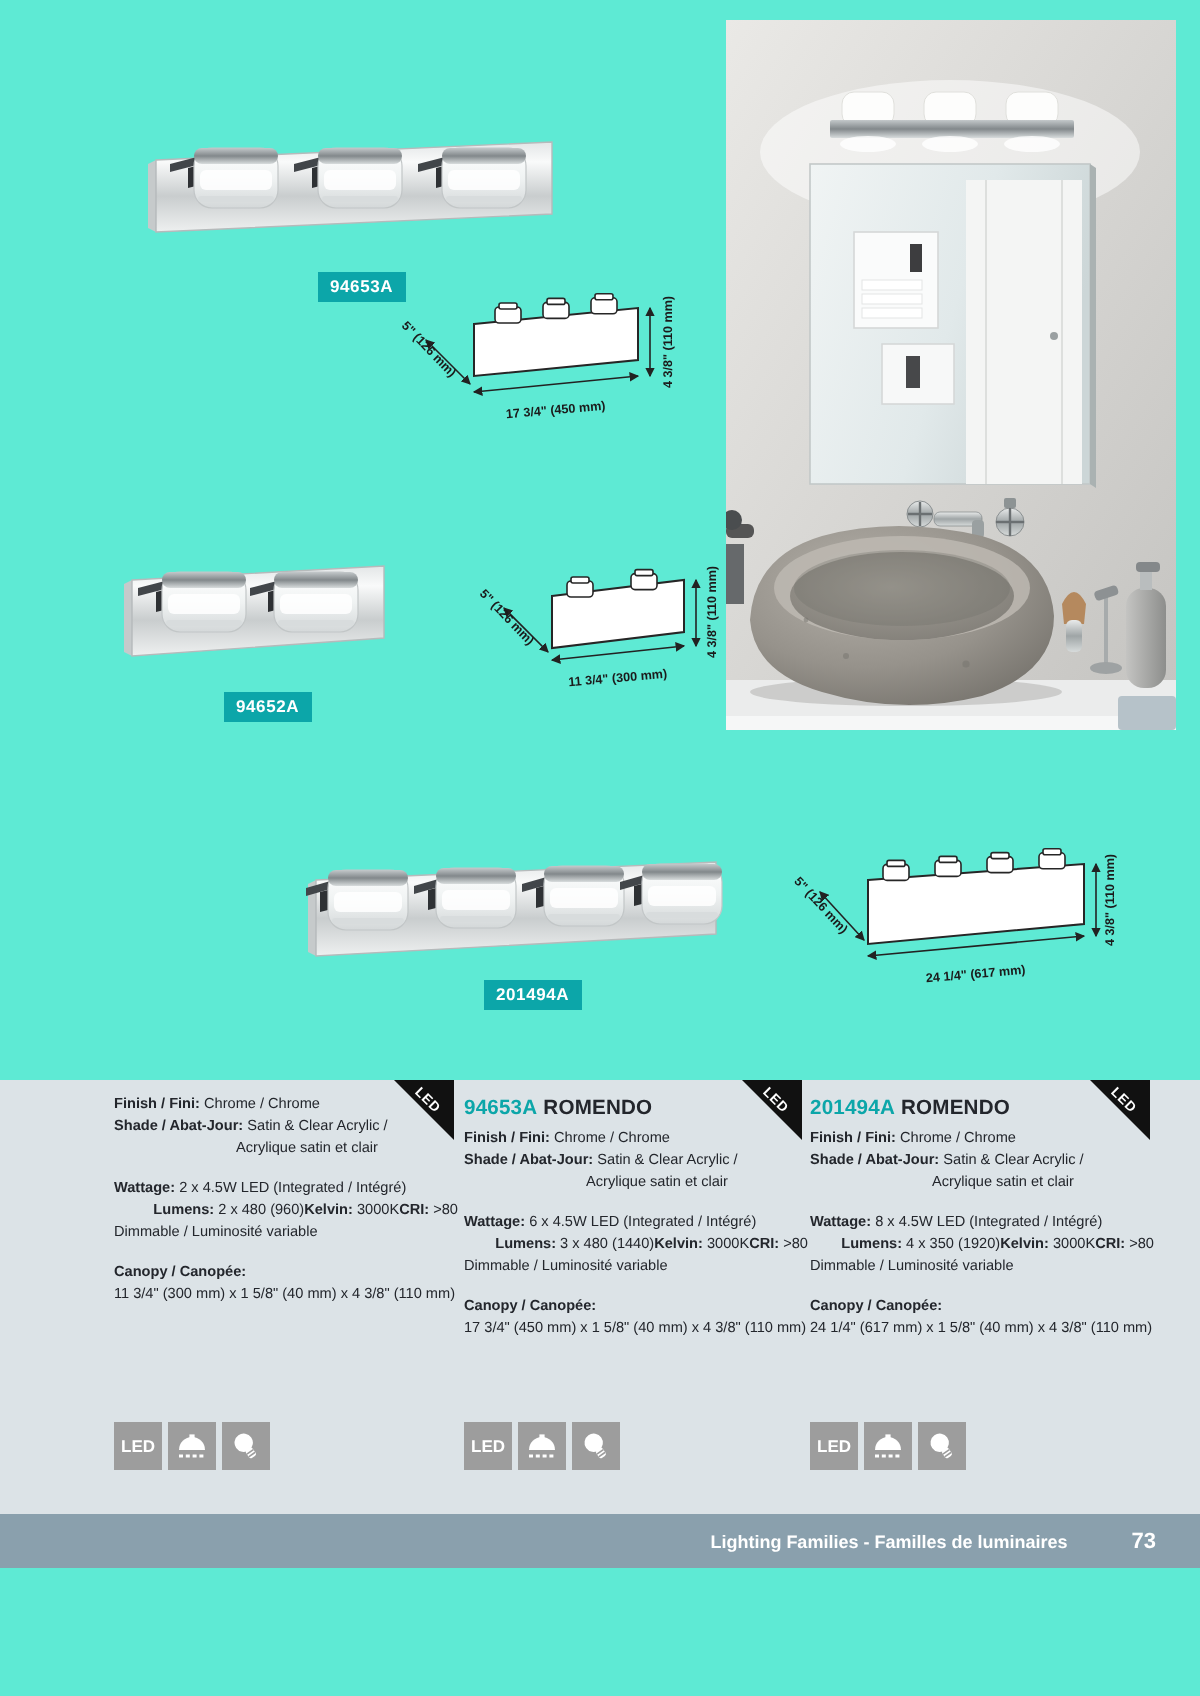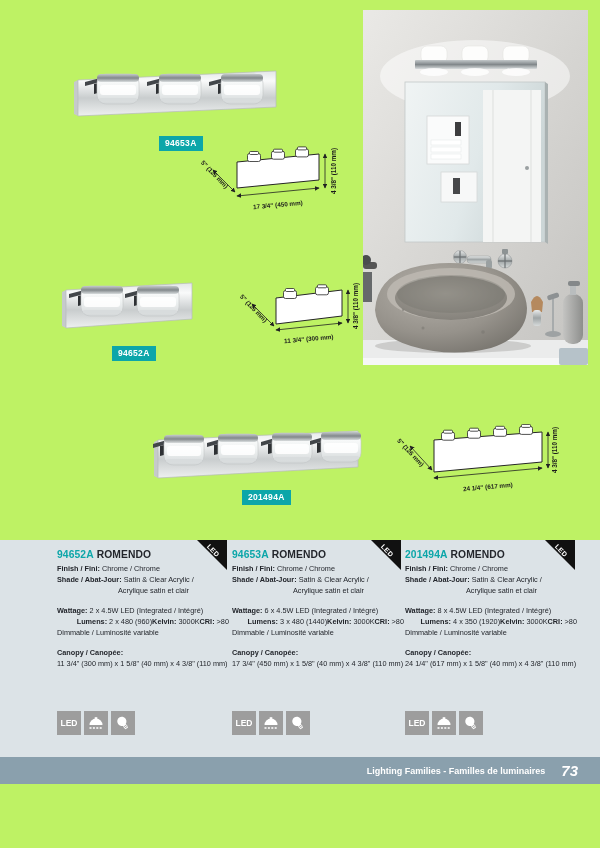--- a/index.html
+++ b/index.html
@@ -1,16 +1,16 @@
 <!DOCTYPE html>
 <html><head>
 <meta charset="utf-8">
 <style>
   html,body{margin:0;padding:0;background:#fff;}
-  .page{position:relative;width:600px;height:848px;background:#bef264;overflow:hidden;
+  .page{position:relative;width:600px;height:848px;background:#5eead4;overflow:hidden;
         font-family:"Liberation Sans",sans-serif;}
   .abs{position:absolute;}
   .model-badge{position:absolute;background:#0ca6a9;color:#fff;font-size:8.5px;font-weight:700;
         padding:2px 6px 3px;letter-spacing:.3px;}
   
   .spec-panel{position:absolute;left:0;top:540px;width:600px;height:217px;background:#dce3e7;}
   .spec-col{position:absolute;top:7px;width:176px;color:#23262c;font-size:7.3px;line-height:1.5;}
   .spec-title{font-size:10.3px;font-weight:700;margin-bottom:2px;letter-spacing:.1px;}
   .spec-title .model{color:#0ca6a9;margin-right:3px;}
   .line{white-space:nowrap;}
@@ -20,24 +20,24 @@
   .lumens-row{display:flex;justify-content:flex-end;padding-right:4px;}
   .ribbon{position:absolute;top:0;width:30px;height:30px;background:#111;
         clip-path:polygon(0 0,100% 0,100% 100%);}
   .ribbon span{position:absolute;left:9px;top:7px;transform:rotate(45deg);color:#fff;
         font-size:6.8px;font-weight:700;letter-spacing:.4px;}
   .icon-row{position:absolute;top:171px;display:flex;gap:3px;}
   .ficon{width:24px;height:24px;background:#9d9d9d;display:flex;align-items:center;
         justify-content:center;color:#fff;font-size:8.5px;font-weight:700;}
   
   .footer{position:absolute;left:0;top:757px;width:600px;height:27px;background:#8aa0ad;
-        display:flex;align-items:center;justify-content:flex-end;gap:16px;padding-right:22px;
+        display:flex;align-items:center;justify-content:flex-end;gap:32px;padding-right:22px;
         box-sizing:border-box;color:#fff;}
   .footer-text{font-size:9px;font-weight:700;}
-  .footer-page{font-size:15px;font-weight:700;font-style:italic;}
+  .footer-page{font-size:11px;font-weight:700;}
   
   .dim text{font:700 6.3px "Liberation Sans",sans-serif;fill:#1b1b1b;}
   .dim .arrow{stroke:#222;stroke-width:.8;}
   .dim .plate{fill:#fff;stroke:#262626;stroke-width:1;}
   .dim .cup{fill:#fff;stroke:#262626;stroke-width:.8;}
 </style>
 </head>
 <body>
 
 <div class="page">
@@ -308,23 +308,20 @@
     <line class="arrow" x1="160" y1="8" x2="160" y2="44" marker-start="url(#arw)" marker-end="url(#arw)"></line>
     <line class="arrow" x1="22" y1="22" x2="44" y2="46" marker-start="url(#arw)" marker-end="url(#arw)"></line>
     <text text-anchor="middle" transform="translate(100,65) rotate(-5)">24 1/4" (617 mm)</text>
     <text text-anchor="middle" transform="translate(169,26) rotate(-90)">4 3/8" (110 mm)</text>
     <text text-anchor="middle" transform="translate(21,30) rotate(47)">5" (126 mm)</text>
   </svg>
 
   <div class="spec-panel">
 
     <div class="spec-col" style="left:57px">
-      <div class="spec-title">
-        <span class="model">94652A</span><span class="family">ROMENDO</span>
-      </div>
       <div class="line"><b>Finish / Fini:</b> <span>Chrome / Chrome</span></div>
       <div class="line"><b>Shade / Abat-Jour:</b> <span>Satin &amp; Clear Acrylic /</span></div>
       <div class="line indent">Acrylique satin et clair</div>
       <div class="gap"></div>
       <div class="line"><b>Wattage:</b> <span>2 x 4.5W LED (Integrated / Intégré)</span></div>
       <div class="line lumens-row">
         <span><b>Lumens:</b> <span>2 x 480 (960)</span></span>
         <span><b>Kelvin:</b> <span>3000K</span></span>
         <span><b>CRI:</b> <span>&gt;80</span></span>
       </div>

